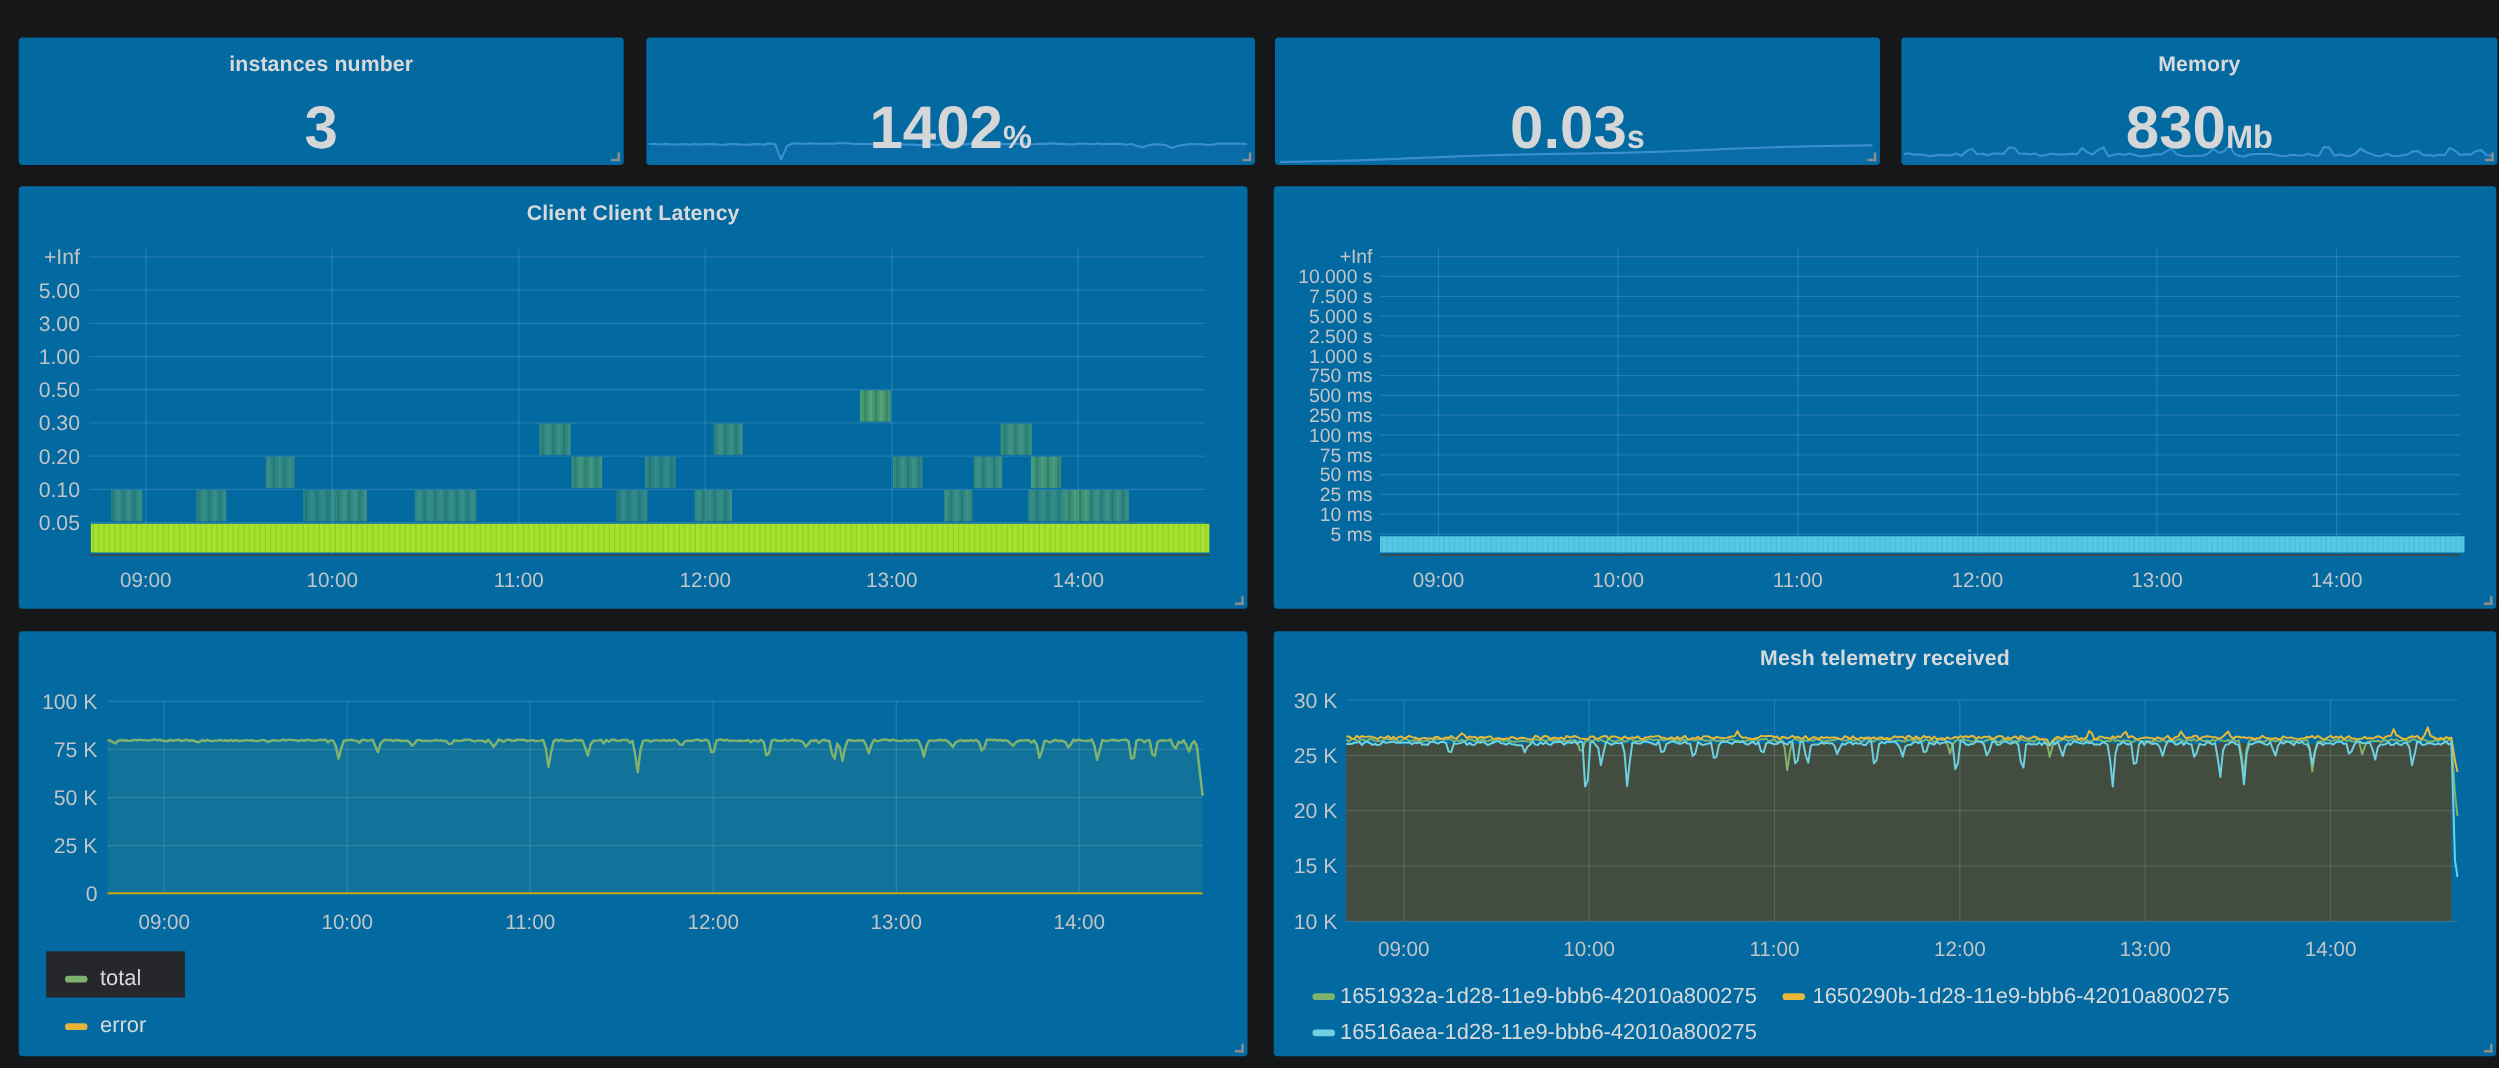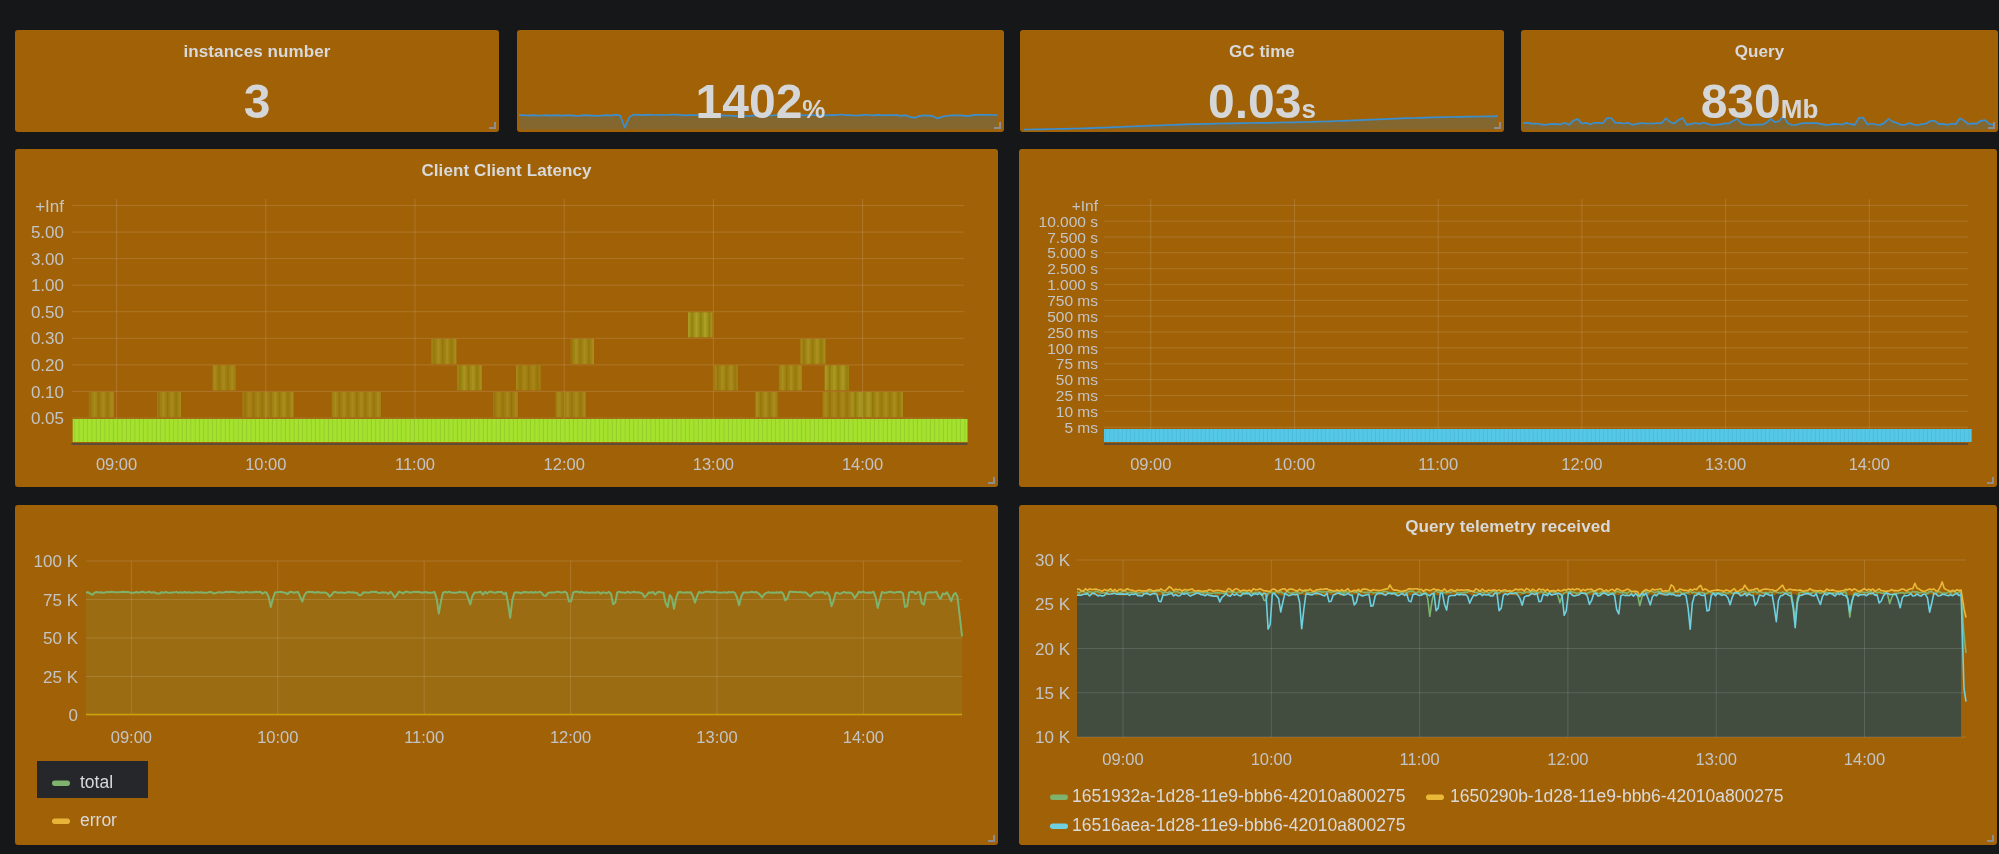--- a/index.html
+++ b/index.html
@@ -1,16 +1,16 @@
 <!DOCTYPE html>
 <html><head><meta charset="utf-8"><style>
 *{margin:0;padding:0;box-sizing:border-box}
 html,body{width:1999px;height:854px;background:#161719;overflow:hidden;
  font-family:"Liberation Sans",sans-serif;-webkit-font-smoothing:antialiased}
-.panel{position:absolute;background:#a16207;border-radius:3px}
+.panel{position:absolute;background:#0369a1;border-radius:3px}
 .abs{position:absolute;left:0;top:0}
 .title{position:absolute;left:0;top:12px;width:100%;text-align:center;
  font-size:17px;font-weight:bold;color:#d8d9da;letter-spacing:0.1px}
 .handle{position:absolute;right:3px;bottom:3px;width:7px;height:7px;
  border-right:2px solid #8d8d90;border-bottom:2px solid #8d8d90}
 svg text{font-family:"Liberation Sans",sans-serif}
 </style></head><body>
 <div class="panel" style="left:15px;top:30px;width:484px;height:102px">
     <div class="title">instances number</div>
     <svg class="abs" width="484" height="102">
@@ -22,32 +22,31 @@
     <svg class="abs" width="487" height="102" viewBox="0 0 487 102">
       <polygon points="2.0,99.5 2.0,85.2 6.6,85.0 11.2,85.6 15.8,85.1 20.4,85.6 25.0,85.5 29.6,85.2 34.2,85.7 38.8,85.2 43.4,85.6 48.0,85.3 52.6,85.3 57.2,85.6 61.8,86.0 66.4,85.2 71.0,85.3 75.6,85.6 80.2,85.9 84.8,85.5 89.4,85.2 94.0,85.7 98.6,84.7 103.2,85.5 107.8,97.7 112.4,87.0 117.0,84.6 121.6,84.8 126.2,85.2 130.8,84.6 135.4,85.0 140.0,85.0 144.6,84.8 149.2,85.0 153.8,84.5 158.4,84.6 163.0,84.8 167.6,85.3 172.2,85.1 176.8,85.0 181.4,85.4 186.0,85.3 190.6,85.2 195.2,85.8 199.8,85.7 204.4,85.3 209.0,85.7 213.6,85.7 218.2,86.1 222.8,85.9 227.4,85.5 232.0,86.2 236.6,85.3 241.2,85.6 245.8,85.9 250.4,85.2 255.0,85.5 259.6,85.0 264.2,85.6 268.8,85.6 273.4,85.4 278.0,85.6 282.6,85.0 287.2,85.3 291.8,85.2 296.4,85.1 301.0,84.9 305.6,85.3 310.2,85.4 314.8,84.9 319.4,85.1 324.0,84.5 328.6,85.1 333.2,85.1 337.8,85.5 342.4,85.3 347.0,84.9 351.6,85.0 356.2,85.4 360.8,84.8 365.4,85.3 370.0,85.0 374.6,85.1 379.2,85.1 383.8,85.8 388.4,85.2 393.0,86.9 397.6,87.8 402.2,86.1 406.8,85.3 411.4,85.6 416.0,86.2 420.6,88.4 425.2,86.7 429.8,86.0 434.4,85.3 439.0,85.4 443.6,85.3 448.2,85.8 452.8,85.8 457.4,84.9 462.0,84.9 466.6,84.9 471.2,84.8 475.8,85.0 480.4,85.1 480.4,99.5" fill="rgba(31,120,193,0.22)"></polygon>
       <polyline points="2.0,85.2 6.6,85.0 11.2,85.6 15.8,85.1 20.4,85.6 25.0,85.5 29.6,85.2 34.2,85.7 38.8,85.2 43.4,85.6 48.0,85.3 52.6,85.3 57.2,85.6 61.8,86.0 66.4,85.2 71.0,85.3 75.6,85.6 80.2,85.9 84.8,85.5 89.4,85.2 94.0,85.7 98.6,84.7 103.2,85.5 107.8,97.7 112.4,87.0 117.0,84.6 121.6,84.8 126.2,85.2 130.8,84.6 135.4,85.0 140.0,85.0 144.6,84.8 149.2,85.0 153.8,84.5 158.4,84.6 163.0,84.8 167.6,85.3 172.2,85.1 176.8,85.0 181.4,85.4 186.0,85.3 190.6,85.2 195.2,85.8 199.8,85.7 204.4,85.3 209.0,85.7 213.6,85.7 218.2,86.1 222.8,85.9 227.4,85.5 232.0,86.2 236.6,85.3 241.2,85.6 245.8,85.9 250.4,85.2 255.0,85.5 259.6,85.0 264.2,85.6 268.8,85.6 273.4,85.4 278.0,85.6 282.6,85.0 287.2,85.3 291.8,85.2 296.4,85.1 301.0,84.9 305.6,85.3 310.2,85.4 314.8,84.9 319.4,85.1 324.0,84.5 328.6,85.1 333.2,85.1 337.8,85.5 342.4,85.3 347.0,84.9 351.6,85.0 356.2,85.4 360.8,84.8 365.4,85.3 370.0,85.0 374.6,85.1 379.2,85.1 383.8,85.8 388.4,85.2 393.0,86.9 397.6,87.8 402.2,86.1 406.8,85.3 411.4,85.6 416.0,86.2 420.6,88.4 425.2,86.7 429.8,86.0 434.4,85.3 439.0,85.4 443.6,85.3 448.2,85.8 452.8,85.8 457.4,84.9 462.0,84.9 466.6,84.9 471.2,84.8 475.8,85.0 480.4,85.1" fill="none" stroke="#3a8fd1" stroke-width="1.7" stroke-linejoin="round"></polyline>
     </svg>
     <svg class="abs" width="487" height="102" viewBox="0 0 487 102">
       <text x="243.5" y="88" text-anchor="middle" fill="#d5d6d8" font-weight="bold"><tspan font-size="48">1402</tspan><tspan font-size="26">%</tspan></text>
     </svg>
     <div class="handle"></div>
   </div>
 <div class="panel" style="left:1020px;top:30px;width:484px;height:102px">
-    <div class="title">GC time</div>
     <svg class="abs" width="484" height="102" viewBox="0 0 484 102">
       <polygon points="4.0,99.5 4.0,99.6 10.0,99.5 16.0,99.4 22.0,99.3 28.0,99.2 34.0,99.0 40.0,98.9 46.0,98.8 52.0,98.6 58.0,98.5 64.0,98.3 70.0,98.1 76.0,97.9 82.0,97.7 88.0,97.5 94.0,97.2 100.0,97.0 106.0,96.7 112.0,96.5 118.0,96.2 124.0,96.0 130.0,95.7 136.0,95.5 142.0,95.3 148.0,95.0 154.0,94.8 160.0,94.6 166.0,94.4 172.0,94.2 178.0,94.1 184.0,93.9 190.0,93.8 196.0,93.6 202.0,93.5 208.0,93.4 214.0,93.3 220.0,93.2 226.0,93.1 232.0,93.0 238.0,92.9 244.0,92.8 250.0,92.8 256.0,92.6 262.0,92.5 268.0,92.4 274.0,92.3 280.0,92.2 286.0,92.0 292.0,91.8 298.0,91.7 304.0,91.5 310.0,91.3 316.0,91.0 322.0,90.8 328.0,90.6 334.0,90.3 340.0,90.1 346.0,89.8 352.0,89.6 358.0,89.3 364.0,89.1 370.0,88.8 376.0,88.6 382.0,88.4 388.0,88.2 394.0,88.0 400.0,87.8 406.0,87.6 412.0,87.4 418.0,87.3 424.0,87.1 430.0,87.0 436.0,86.9 442.0,86.8 448.0,86.7 454.0,86.6 460.0,86.5 466.0,86.4 472.0,86.3 478.0,86.2 478.0,99.5" fill="rgba(31,120,193,0.22)"></polygon>
       <polyline points="4.0,99.6 10.0,99.5 16.0,99.4 22.0,99.3 28.0,99.2 34.0,99.0 40.0,98.9 46.0,98.8 52.0,98.6 58.0,98.5 64.0,98.3 70.0,98.1 76.0,97.9 82.0,97.7 88.0,97.5 94.0,97.2 100.0,97.0 106.0,96.7 112.0,96.5 118.0,96.2 124.0,96.0 130.0,95.7 136.0,95.5 142.0,95.3 148.0,95.0 154.0,94.8 160.0,94.6 166.0,94.4 172.0,94.2 178.0,94.1 184.0,93.9 190.0,93.8 196.0,93.6 202.0,93.5 208.0,93.4 214.0,93.3 220.0,93.2 226.0,93.1 232.0,93.0 238.0,92.9 244.0,92.8 250.0,92.8 256.0,92.6 262.0,92.5 268.0,92.4 274.0,92.3 280.0,92.2 286.0,92.0 292.0,91.8 298.0,91.7 304.0,91.5 310.0,91.3 316.0,91.0 322.0,90.8 328.0,90.6 334.0,90.3 340.0,90.1 346.0,89.8 352.0,89.6 358.0,89.3 364.0,89.1 370.0,88.8 376.0,88.6 382.0,88.4 388.0,88.2 394.0,88.0 400.0,87.8 406.0,87.6 412.0,87.4 418.0,87.3 424.0,87.1 430.0,87.0 436.0,86.9 442.0,86.8 448.0,86.7 454.0,86.6 460.0,86.5 466.0,86.4 472.0,86.3 478.0,86.2" fill="none" stroke="#3a8fd1" stroke-width="1.7" stroke-linejoin="round"></polyline>
     </svg>
     <svg class="abs" width="484" height="102" viewBox="0 0 484 102">
       <text x="242.0" y="88" text-anchor="middle" fill="#d5d6d8" font-weight="bold"><tspan font-size="48">0.03</tspan><tspan font-size="26">s</tspan></text>
     </svg>
     <div class="handle"></div>
   </div>
 <div class="panel" style="left:1521px;top:30px;width:477px;height:102px">
-    <div class="title">Query</div>
+    <div class="title">Memory</div>
     <svg class="abs" width="477" height="102" viewBox="0 0 477 102">
       <polygon points="2.0,99.5 2.0,93.3 6.2,92.7 10.4,93.7 14.6,93.5 18.8,94.0 23.0,94.9 27.2,94.3 31.4,93.9 35.6,94.1 39.8,94.3 44.0,92.8 48.2,94.8 52.4,90.7 56.6,88.9 60.8,93.6 65.0,92.9 69.2,94.2 73.4,92.8 77.6,92.9 81.8,93.2 86.0,88.1 90.2,88.1 94.4,93.0 98.6,92.9 102.8,93.5 107.0,92.8 111.2,94.7 115.4,94.1 119.6,93.0 123.8,93.3 128.0,93.5 132.2,93.5 136.4,93.0 140.6,93.3 144.8,88.2 149.0,92.0 153.2,93.5 157.4,90.1 161.6,87.9 165.8,94.9 170.0,93.9 174.2,93.0 178.4,93.9 182.6,92.8 186.8,93.9 191.0,95.0 195.2,94.7 199.4,94.3 203.6,93.3 207.8,93.5 212.0,91.1 216.2,88.8 220.4,93.5 224.6,94.6 228.8,95.0 233.0,94.7 237.2,94.6 241.4,94.6 245.6,92.7 249.8,89.0 254.0,92.2 258.2,91.0 262.4,86.1 266.6,93.0 270.8,95.0 275.0,94.9 279.2,93.5 283.4,93.2 287.6,93.2 291.8,93.2 296.0,93.2 300.2,94.1 304.4,94.8 308.6,94.6 312.8,93.8 317.0,94.2 321.2,94.5 325.4,92.9 329.6,94.2 333.8,94.8 338.0,87.9 342.2,87.7 346.4,94.5 350.6,93.5 354.8,94.5 359.0,94.9 363.2,93.1 367.4,88.9 371.6,91.6 375.8,93.0 380.0,94.8 384.2,94.6 388.4,93.0 392.6,94.6 396.8,95.0 401.0,94.2 405.2,93.5 409.4,91.0 413.6,90.9 417.8,94.2 422.0,93.9 426.2,94.8 430.4,93.7 434.6,94.2 438.8,88.3 443.0,90.6 447.2,94.0 451.4,93.3 455.6,93.7 459.8,90.8 464.0,90.1 468.2,94.0 472.4,94.8 472.4,99.5" fill="rgba(31,120,193,0.22)"></polygon>
       <polyline points="2.0,93.3 6.2,92.7 10.4,93.7 14.6,93.5 18.8,94.0 23.0,94.9 27.2,94.3 31.4,93.9 35.6,94.1 39.8,94.3 44.0,92.8 48.2,94.8 52.4,90.7 56.6,88.9 60.8,93.6 65.0,92.9 69.2,94.2 73.4,92.8 77.6,92.9 81.8,93.2 86.0,88.1 90.2,88.1 94.4,93.0 98.6,92.9 102.8,93.5 107.0,92.8 111.2,94.7 115.4,94.1 119.6,93.0 123.8,93.3 128.0,93.5 132.2,93.5 136.4,93.0 140.6,93.3 144.8,88.2 149.0,92.0 153.2,93.5 157.4,90.1 161.6,87.9 165.8,94.9 170.0,93.9 174.2,93.0 178.4,93.9 182.6,92.8 186.8,93.9 191.0,95.0 195.2,94.7 199.4,94.3 203.6,93.3 207.8,93.5 212.0,91.1 216.2,88.8 220.4,93.5 224.6,94.6 228.8,95.0 233.0,94.7 237.2,94.6 241.4,94.6 245.6,92.7 249.8,89.0 254.0,92.2 258.2,91.0 262.4,86.1 266.6,93.0 270.8,95.0 275.0,94.9 279.2,93.5 283.4,93.2 287.6,93.2 291.8,93.2 296.0,93.2 300.2,94.1 304.4,94.8 308.6,94.6 312.8,93.8 317.0,94.2 321.2,94.5 325.4,92.9 329.6,94.2 333.8,94.8 338.0,87.9 342.2,87.7 346.4,94.5 350.6,93.5 354.8,94.5 359.0,94.9 363.2,93.1 367.4,88.9 371.6,91.6 375.8,93.0 380.0,94.8 384.2,94.6 388.4,93.0 392.6,94.6 396.8,95.0 401.0,94.2 405.2,93.5 409.4,91.0 413.6,90.9 417.8,94.2 422.0,93.9 426.2,94.8 430.4,93.7 434.6,94.2 438.8,88.3 443.0,90.6 447.2,94.0 451.4,93.3 455.6,93.7 459.8,90.8 464.0,90.1 468.2,94.0 472.4,94.8" fill="none" stroke="#3a8fd1" stroke-width="1.7" stroke-linejoin="round"></polyline>
     </svg>
     <svg class="abs" width="477" height="102" viewBox="0 0 477 102">
       <text x="238.5" y="88" text-anchor="middle" fill="#d5d6d8" font-weight="bold"><tspan font-size="48">830</tspan><tspan font-size="26">Mb</tspan></text>
     </svg>
     <div class="handle"></div>
   </div>
 <div class="panel" style="left:15px;top:149px;width:983px;height:338px">
@@ -204,21 +203,21 @@
       <text x="848.4" y="237.9" text-anchor="middle" font-size="16.5" fill="#c3c4c6">14:00</text>
       <rect x="22" y="256" width="111" height="37" fill="#26272b"></rect>
       <rect x="37" y="275.5" width="18" height="5.5" rx="2.7" fill="#7eb26d"></rect>
       <text x="65.0" y="282.7" text-anchor="start" font-size="17.5" fill="#d8d9da">total</text>
       <rect x="37" y="313.5" width="18" height="5.5" rx="2.7" fill="#e8b339"></rect>
       <text x="65.0" y="320.7" text-anchor="start" font-size="17.5" fill="#d8d9da">error</text>
     </svg>
     <div class="handle"></div>
   </div>
 <div class="panel" style="left:1019px;top:505px;width:978px;height:340px">
-    <div class="title">Query telemetry received</div>
+    <div class="title">Mesh telemetry received</div>
     <svg class="abs" width="978" height="340" viewBox="0 0 978 340">
       <polygon points="58.0,232.0 58.0,88.7 60.1,90.5 62.2,90.4 64.3,89.4 66.4,89.7 68.5,89.4 70.6,89.0 72.7,90.4 74.8,90.1 76.9,90.2 79.0,90.7 81.1,88.8 83.2,89.0 85.3,89.2 87.4,90.8 89.5,88.9 91.6,89.1 93.7,89.8 95.8,89.1 97.9,89.8 100.0,90.3 102.1,90.6 104.2,90.3 106.3,90.8 108.4,90.1 110.5,89.1 112.6,89.2 114.7,88.9 116.8,89.2 118.9,90.2 121.0,89.6 123.1,89.8 125.2,89.0 127.3,89.6 129.4,90.2 131.5,89.4 133.6,88.6 135.7,90.3 137.8,88.8 139.9,90.8 142.0,90.2 144.1,90.3 146.2,89.1 148.3,88.7 150.4,89.1 152.5,90.1 154.6,88.8 156.7,90.1 158.8,90.3 160.9,88.8 163.0,89.4 165.1,89.2 167.2,89.3 169.3,88.6 171.4,89.8 173.5,88.9 175.6,89.2 177.7,88.9 179.8,89.8 181.9,89.2 184.0,89.5 186.1,90.1 188.2,90.4 190.3,89.4 192.4,90.7 194.5,88.7 196.6,90.5 198.7,90.8 200.8,90.6 202.9,88.7 205.0,90.0 207.1,90.5 209.2,90.8 211.3,90.7 213.4,89.2 215.5,89.4 217.6,89.2 219.7,89.1 221.8,90.7 223.9,89.5 226.0,90.0 228.1,89.0 230.2,89.0 232.3,88.8 234.4,90.7 236.5,88.8 238.6,88.7 240.7,88.7 242.8,90.6 244.9,90.4 247.0,90.6 249.1,90.8 251.2,88.9 253.3,89.0 255.4,89.4 257.5,88.9 259.6,89.4 261.7,90.2 263.8,90.6 265.9,90.6 268.0,89.1 270.1,90.4 272.2,90.1 274.3,89.9 276.4,90.8 278.5,90.3 280.6,90.2 282.7,89.2 284.8,90.0 286.9,90.1 289.0,88.6 291.1,89.7 293.2,88.9 295.3,89.4 297.4,90.8 299.5,89.9 301.6,89.8 303.7,89.1 305.8,90.0 307.9,89.2 310.0,89.6 312.1,90.3 314.2,88.9 316.3,90.6 318.4,89.0 320.5,90.5 322.6,90.8 324.7,90.4 326.8,89.1 328.9,88.6 331.0,90.8 333.1,89.7 335.2,89.7 337.3,89.0 339.4,90.4 341.5,89.7 343.6,90.0 345.7,88.9 347.8,90.2 349.9,88.7 352.0,90.2 354.1,90.3 356.2,89.2 358.3,89.7 360.4,90.6 362.5,89.4 364.6,90.7 366.7,89.0 368.8,89.2 370.9,89.0 373.0,89.4 375.1,90.0 377.2,89.9 379.3,89.9 381.4,88.8 383.5,90.6 385.6,88.8 387.7,90.8 389.8,90.4 391.9,90.2 394.0,88.8 396.1,89.7 398.2,90.0 400.3,88.8 402.4,90.3 404.5,89.8 406.6,89.6 408.7,89.1 410.8,89.1 412.9,89.4 415.0,90.0 417.1,90.1 419.2,90.5 421.3,88.9 423.4,89.3 425.5,89.1 427.6,90.5 429.7,89.8 431.8,89.1 433.9,89.5 436.0,90.6 438.1,89.8 440.2,88.8 442.3,90.3 444.4,90.4 446.5,90.1 448.6,89.2 450.7,88.9 452.8,90.5 454.9,90.5 457.0,90.3 459.1,90.1 461.2,89.6 463.3,90.5 465.4,90.1 467.5,90.4 469.6,88.6 471.7,89.2 473.8,90.6 475.9,88.6 478.0,90.6 480.1,90.0 482.2,88.6 484.3,89.0 486.4,89.2 488.5,89.8 490.6,90.4 492.7,89.4 494.8,90.6 496.9,90.4 499.0,89.9 501.1,90.8 503.2,89.9 505.3,89.0 507.4,89.2 509.5,89.7 511.6,89.4 513.7,89.8 515.8,90.5 517.9,89.5 520.0,89.9 522.1,89.1 524.2,88.8 526.3,89.9 528.4,89.5 530.5,89.1 532.6,89.9 534.7,90.3 536.8,89.2 538.9,88.8 541.0,89.1 543.1,89.2 545.2,88.9 547.3,89.3 549.4,89.4 551.5,89.8 553.6,90.1 555.7,89.4 557.8,90.6 559.9,89.9 562.0,89.0 564.1,89.2 566.2,89.4 568.3,90.3 570.4,89.9 572.5,89.8 574.6,89.4 576.7,89.9 578.8,89.3 580.9,88.7 583.0,90.4 585.1,89.3 587.2,89.1 589.3,89.9 591.4,89.7 593.5,88.6 595.6,90.8 597.7,89.6 599.8,90.5 601.9,89.0 604.0,88.7 606.1,89.6 608.2,90.6 610.3,89.5 612.4,89.6 614.5,89.2 616.6,89.7 618.7,89.4 620.8,88.9 622.9,89.6 625.0,89.9 627.1,88.7 629.2,90.4 631.3,89.3 633.4,89.9 635.5,89.1 637.6,90.6 639.7,88.6 641.8,90.0 643.9,90.7 646.0,90.2 648.1,89.9 650.2,90.8 652.3,89.9 654.4,89.9 656.5,89.2 658.6,90.0 660.7,90.2 662.8,90.3 664.9,89.1 667.0,88.7 669.1,89.6 671.2,90.3 673.3,89.0 675.4,89.9 677.5,90.4 679.6,90.5 681.7,89.1 683.8,89.0 685.9,89.4 688.0,89.8 690.1,89.5 692.2,90.3 694.3,88.6 696.4,90.0 698.5,89.4 700.6,89.0 702.7,89.0 704.8,89.8 706.9,90.2 709.0,89.6 711.1,90.6 713.2,88.9 715.3,90.0 717.4,88.9 719.5,90.2 721.6,90.0 723.7,90.3 725.8,89.9 727.9,90.4 730.0,90.8 732.1,89.2 734.2,90.2 736.3,90.3 738.4,90.1 740.5,89.7 742.6,89.9 744.7,89.4 746.8,89.3 748.9,90.0 751.0,88.7 753.1,88.9 755.2,90.7 757.3,88.9 759.4,88.8 761.5,89.0 763.6,90.5 765.7,88.9 767.8,89.4 769.9,90.8 772.0,90.8 774.1,88.7 776.2,89.3 778.3,90.3 780.4,90.6 782.5,90.5 784.6,90.3 786.7,89.1 788.8,90.0 790.9,90.5 793.0,88.8 795.1,89.0 797.2,90.5 799.3,88.8 801.4,89.4 803.5,89.0 805.6,89.3 807.7,88.8 809.8,89.0 811.9,88.9 814.0,90.4 816.1,89.2 818.2,89.6 820.3,89.1 822.4,89.8 824.5,88.8 826.6,89.6 828.7,90.2 830.8,90.3 832.9,90.5 835.0,89.7 837.1,90.7 839.2,89.8 841.3,90.5 843.4,89.7 845.5,89.7 847.6,89.6 849.7,88.9 851.8,90.8 853.9,88.9 856.0,89.8 858.1,89.5 860.2,89.3 862.3,88.9 864.4,90.0 866.5,89.9 868.6,88.6 870.7,90.7 872.8,89.4 874.9,89.4 877.0,90.8 879.1,89.4 881.2,89.3 883.3,88.7 885.4,90.1 887.5,88.6 889.6,89.7 891.7,89.7 893.8,88.8 895.9,90.8 898.0,89.2 900.1,89.4 902.2,90.1 904.3,88.9 906.4,90.0 908.5,89.8 910.6,89.6 912.7,89.1 914.8,90.4 916.9,89.8 919.0,89.9 921.1,89.6 923.2,88.9 925.3,90.2 927.4,88.9 929.5,89.9 931.6,89.7 933.7,90.2 935.8,89.7 937.9,88.6 940.0,89.3 942.1,89.0 942.1,232.0" fill="rgb(66,76,63)"></polygon>
       <line x1="58" y1="55.0" x2="947" y2="55.0" stroke="rgba(255,255,255,0.13)" stroke-width="1"></line>
       <text x="51.0" y="61.0" text-anchor="end" font-size="17.0" fill="#c3c4c6">30 K</text>
       <line x1="58" y1="99.2" x2="947" y2="99.2" stroke="rgba(255,255,255,0.13)" stroke-width="1"></line>
       <text x="51.0" y="105.3" text-anchor="end" font-size="17.0" fill="#c3c4c6">25 K</text>
       <line x1="58" y1="143.5" x2="947" y2="143.5" stroke="rgba(255,255,255,0.13)" stroke-width="1"></line>
       <text x="51.0" y="149.5" text-anchor="end" font-size="17.0" fill="#c3c4c6">20 K</text>
       <line x1="58" y1="187.8" x2="947" y2="187.8" stroke="rgba(255,255,255,0.13)" stroke-width="1"></line>
       <text x="51.0" y="193.8" text-anchor="end" font-size="17.0" fill="#c3c4c6">15 K</text>

